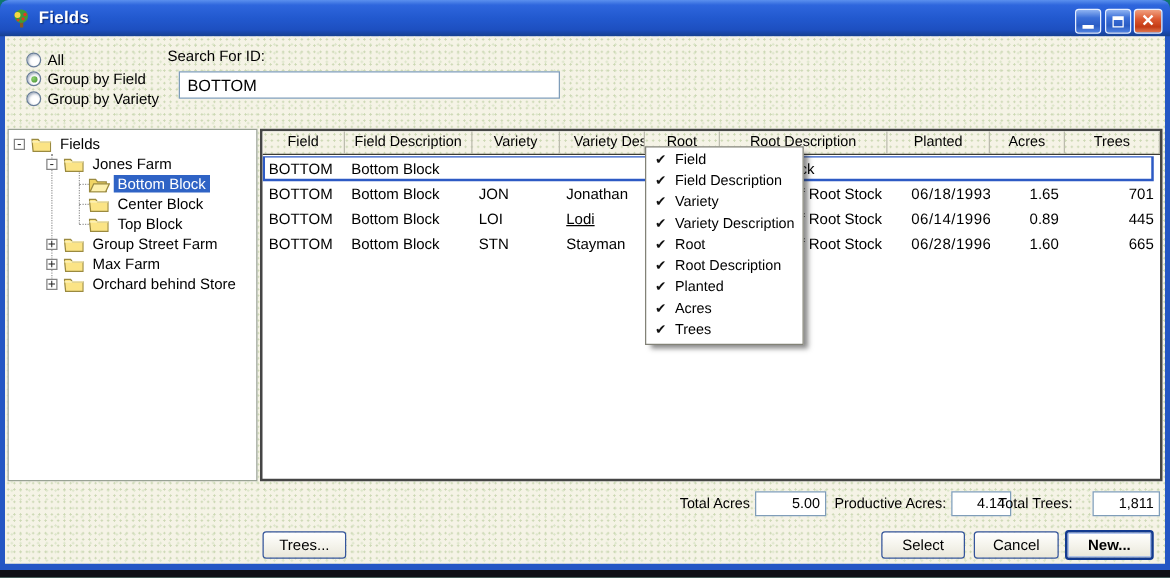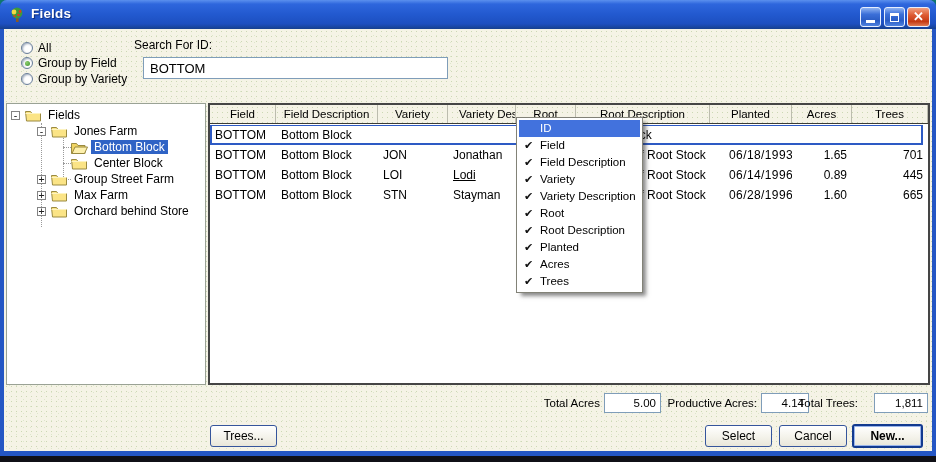--- a/index.html
+++ b/index.html
@@ -163,20 +163,27 @@
                 </svg></span>
               <span class="tlabel sel">Bottom Block</span>
             </div>
             <div class="titem" style="padding-left: 64px;">
               <span class="ficon"><svg width="16" height="13" viewBox="0 0 16 13">
                   <path d="M0.5 2.5 h5 l1.5 2 h8.5 v7.5 h-14 z" fill="#fbe486" stroke="#9a8a40"></path>
                   <path d="M0.5 4.5 h15" stroke="#fdf3c0" fill="none"></path>
                 </svg></span>
               <span class="tlabel">Center Block</span>
             </div>
+            <div class="titem" style="padding-left: 64px;">
+              <span class="ficon"><svg width="16" height="13" viewBox="0 0 16 13">
+                  <path d="M0.5 2.5 h5 l1.5 2 h8.5 v7.5 h-14 z" fill="#fbe486" stroke="#9a8a40"></path>
+                  <path d="M0.5 4.5 h15" stroke="#fdf3c0" fill="none"></path>
+                </svg></span>
+              <span class="tlabel">Top Block</span>
+            </div>
             <div class="titem" style="padding-left: 30px;">
               <span class="toggle">+</span>
               <span class="ficon"><svg width="16" height="13" viewBox="0 0 16 13">
                   <path d="M0.5 2.5 h5 l1.5 2 h8.5 v7.5 h-14 z" fill="#fbe486" stroke="#9a8a40"></path>
                   <path d="M0.5 4.5 h15" stroke="#fdf3c0" fill="none"></path>
                 </svg></span>
               <span class="tlabel">Group Street Farm</span>
             </div>
             <div class="titem" style="padding-left: 30px;">
               <span class="toggle">+</span>
@@ -271,21 +278,20 @@
               <div class="gcell al-left" style="width: 134px;">Semi-Dwarf Root Stock</div>
               <div class="gcell al-left cell-clip" style="width: 82px;">06/28/1996</div>
               <div class="gcell al-right" style="width: 60px;">1.60</div>
               <div class="gcell al-right" style="width: 76px;">665</div>
             </div>
           </div>
       </div>
 
       <div class="context-menu" id="context-menu">
         <div id="menu-items">
-            <div class="mitem hl"><span>ID</span></div>
             <div class="mitem"><span class="mcheck">✔</span><span>Field</span></div>
             <div class="mitem"><span class="mcheck">✔</span><span>Field Description</span></div>
             <div class="mitem"><span class="mcheck">✔</span><span>Variety</span></div>
             <div class="mitem"><span class="mcheck">✔</span><span>Variety Description</span></div>
             <div class="mitem"><span class="mcheck">✔</span><span>Root</span></div>
             <div class="mitem"><span class="mcheck">✔</span><span>Root Description</span></div>
             <div class="mitem"><span class="mcheck">✔</span><span>Planted</span></div>
             <div class="mitem"><span class="mcheck">✔</span><span>Acres</span></div>
             <div class="mitem"><span class="mcheck">✔</span><span>Trees</span></div>
           </div>

